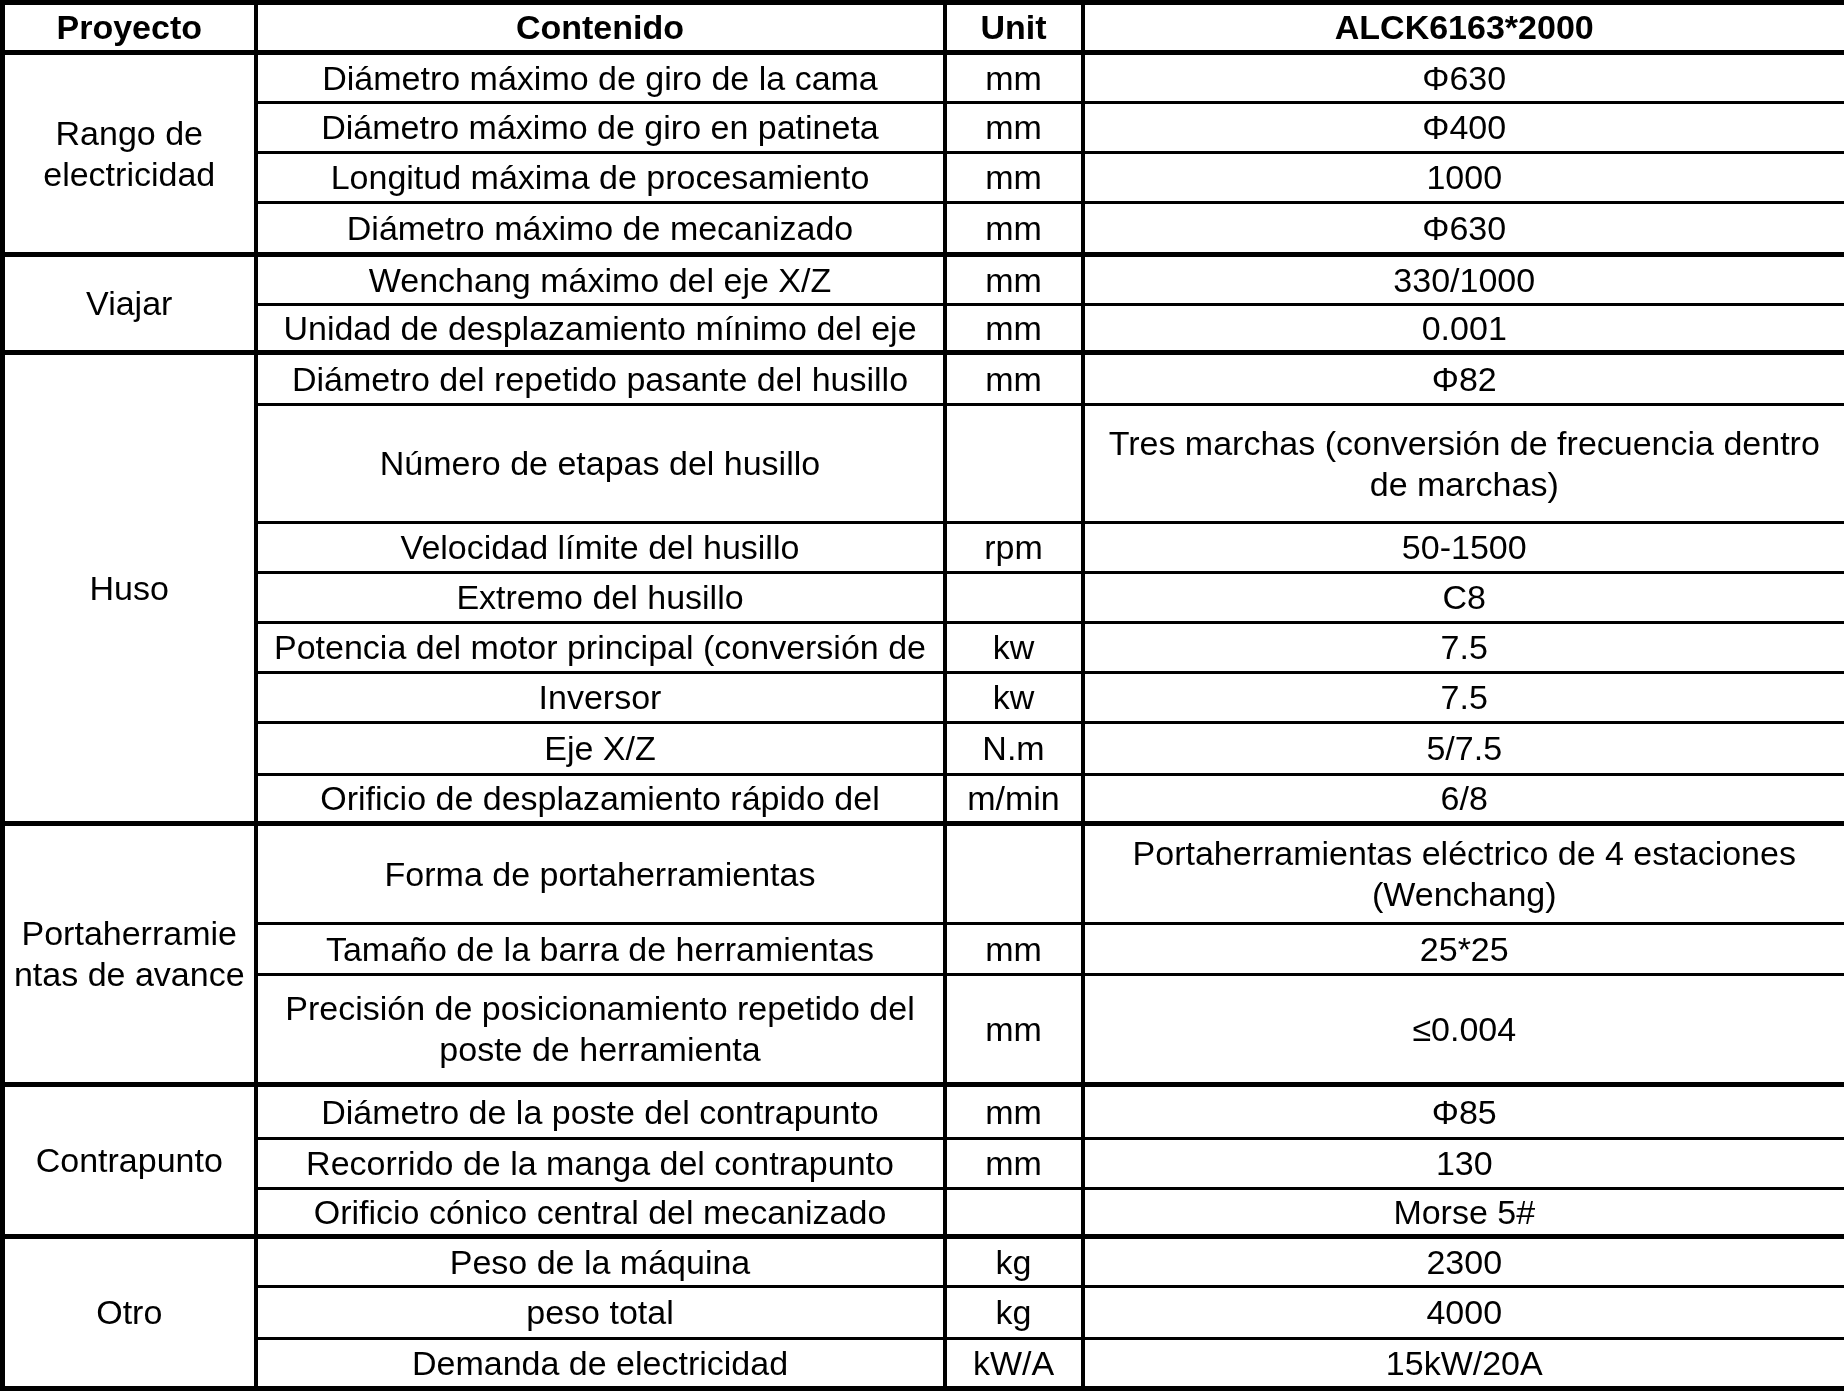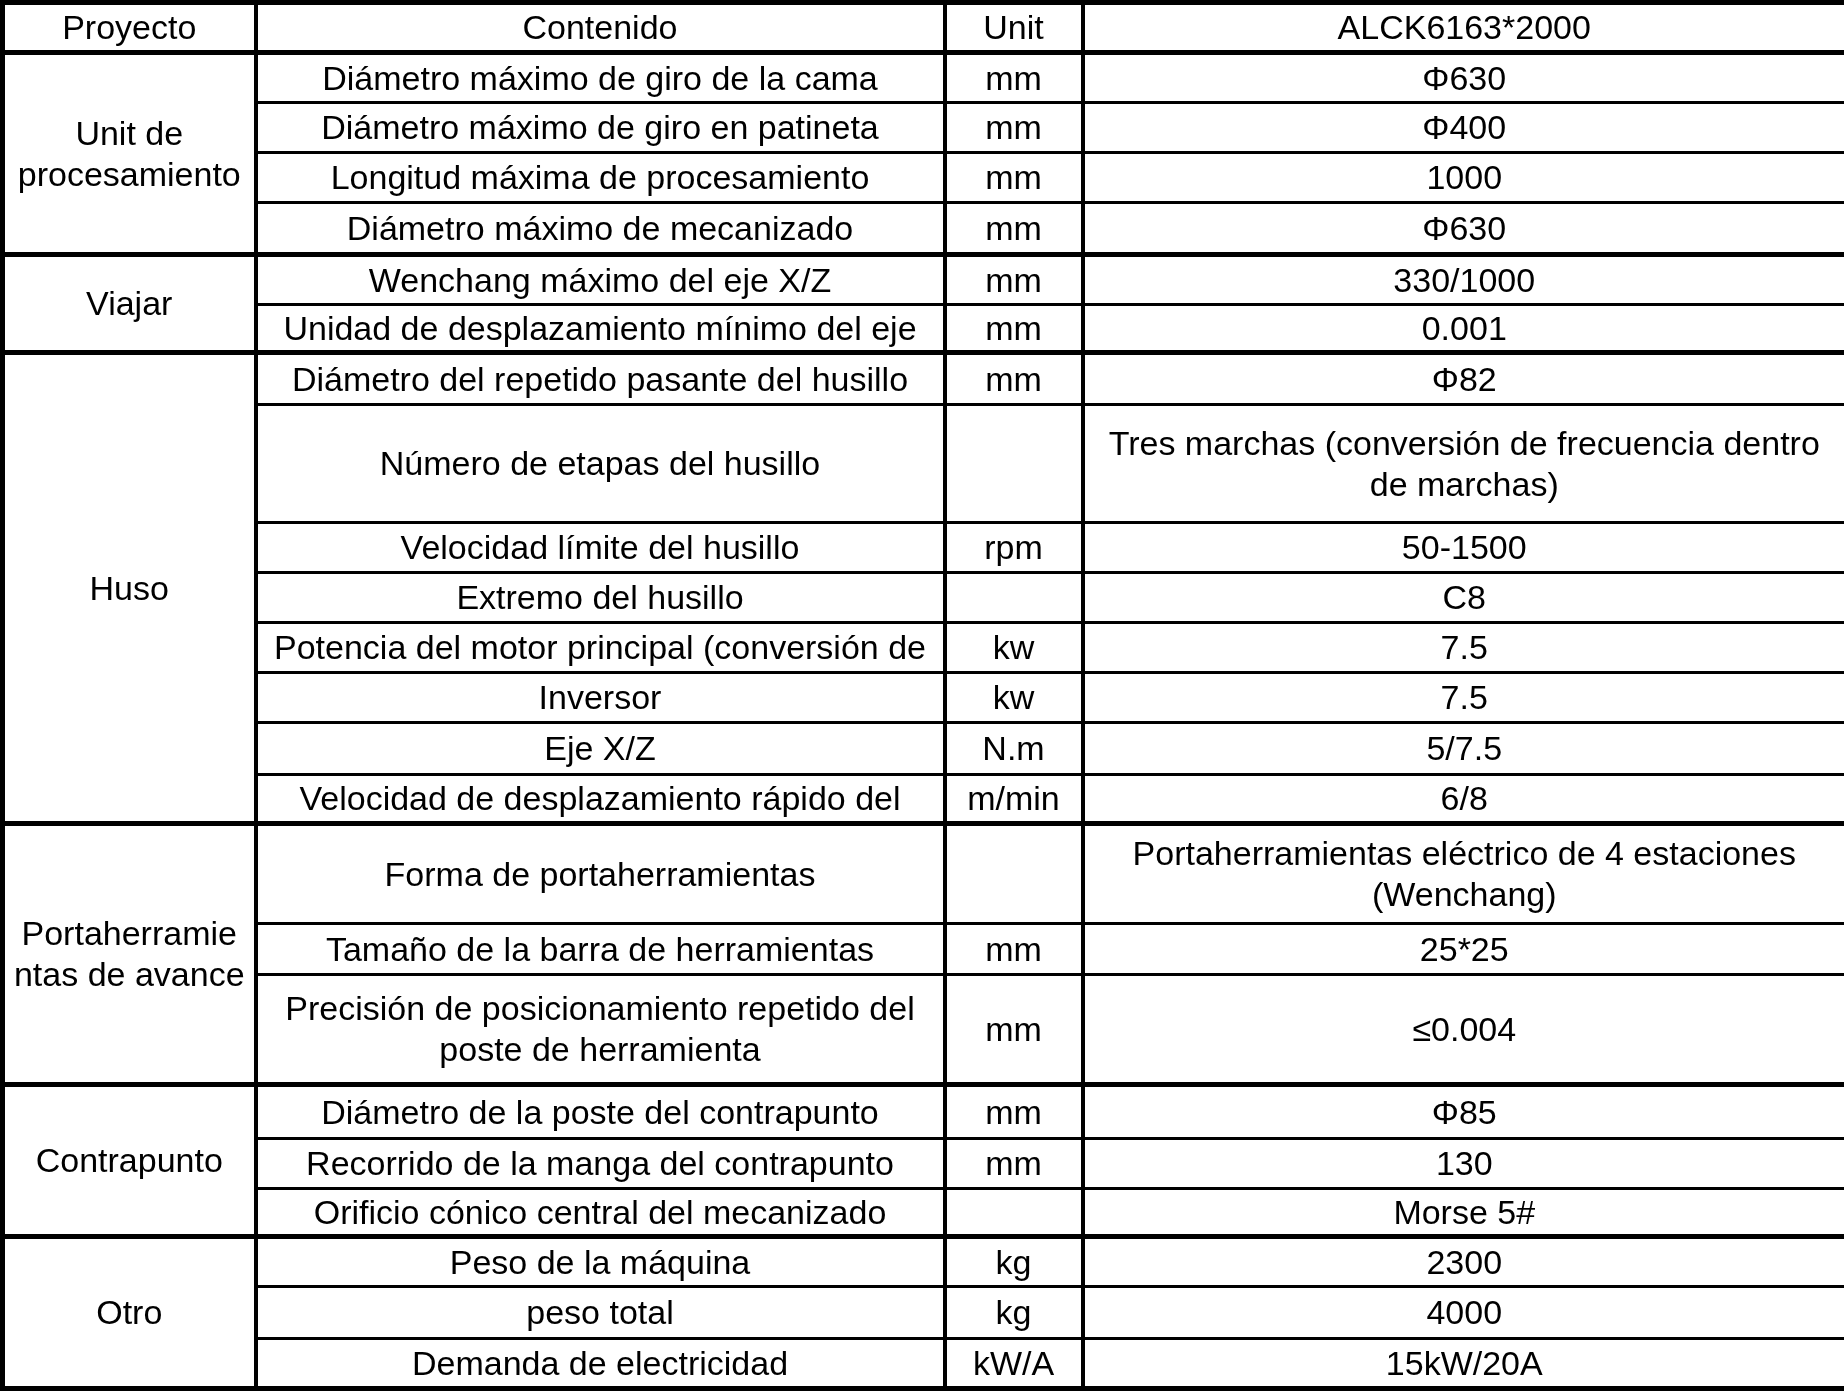--- a/index.html
+++ b/index.html
@@ -21,21 +21,21 @@
     border: 3px solid #000000;
     border-left-width: 4px;
     border-right-width: 4px;
     text-align: center;
     vertical-align: middle;
     padding: 0 6px;
     line-height: 1.2;
     overflow: hidden;
   }
   .spec th {
-    font-weight: normal;
+    font-weight: bold;
     border-bottom-width: 5px;
   }
   .spec thead tr { height: 50px; }
   .spec tr.group-start th,
   .spec tr.group-start td { border-top-width: 5px; margin-top: 12px; }
   .spec td.col-proyecto {
     padding: 0 8px;
     overflow-wrap: break-word;
     word-wrap: break-word;
   }
@@ -53,21 +53,21 @@
   <thead>
     <tr>
       <th>Proyecto</th>
       <th>Contenido</th>
       <th>Unit</th>
       <th>ALCK6163*2000</th>
     </tr>
   </thead>
   <tbody>
       <tr class="group-start" style="height: 50px;">
-        <td rowspan="4" class="col-proyecto">Unit de procesamiento</td>
+        <td rowspan="4" class="col-proyecto">Rango de electricidad</td>
         <td class="col-contenido">Diámetro máximo de giro de la cama</td>
         <td class="col-unit">mm</td>
         <td class="col-value">Φ630</td>
       </tr>
       <tr style="height: 50px;">
         <td class="col-contenido">Diámetro máximo de giro en patineta</td>
         <td class="col-unit">mm</td>
         <td class="col-value">Φ400</td>
       </tr>
       <tr style="height: 50px;">
@@ -121,21 +121,21 @@
         <td class="col-contenido">Inversor</td>
         <td class="col-unit">kw</td>
         <td class="col-value">7.5</td>
       </tr>
       <tr style="height: 52px;">
         <td class="col-contenido">Eje X/Z</td>
         <td class="col-unit">N.m</td>
         <td class="col-value">5/7.5</td>
       </tr>
       <tr style="height: 49px;">
-        <td class="col-contenido">Velocidad de desplazamiento rápido del</td>
+        <td class="col-contenido">Orificio de desplazamiento rápido del</td>
         <td class="col-unit">m/min</td>
         <td class="col-value">6/8</td>
       </tr>
       <tr class="group-start" style="height: 100px;">
         <td rowspan="3" class="col-proyecto">Portaherramientas de avance</td>
         <td class="col-contenido">Forma de portaherramientas</td>
         <td class="col-unit"></td>
         <td class="col-value">Portaherramientas eléctrico de 4 estaciones (Wenchang)</td>
       </tr>
       <tr style="height: 51px;">

